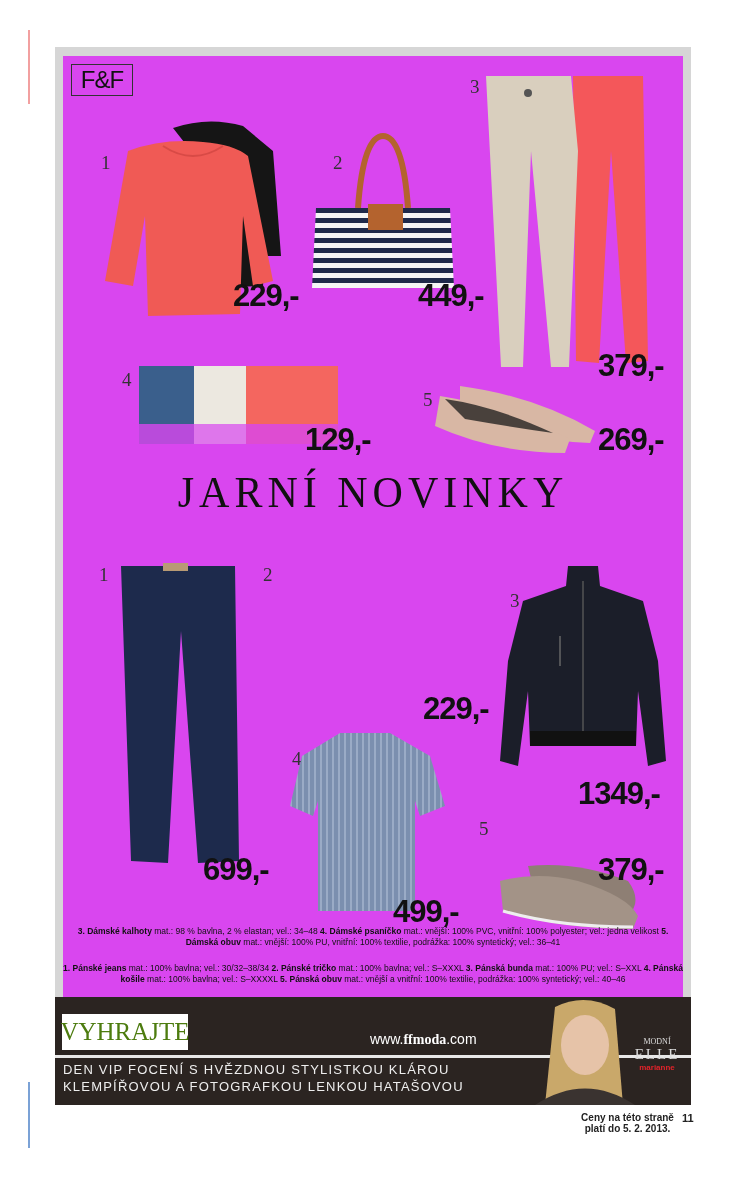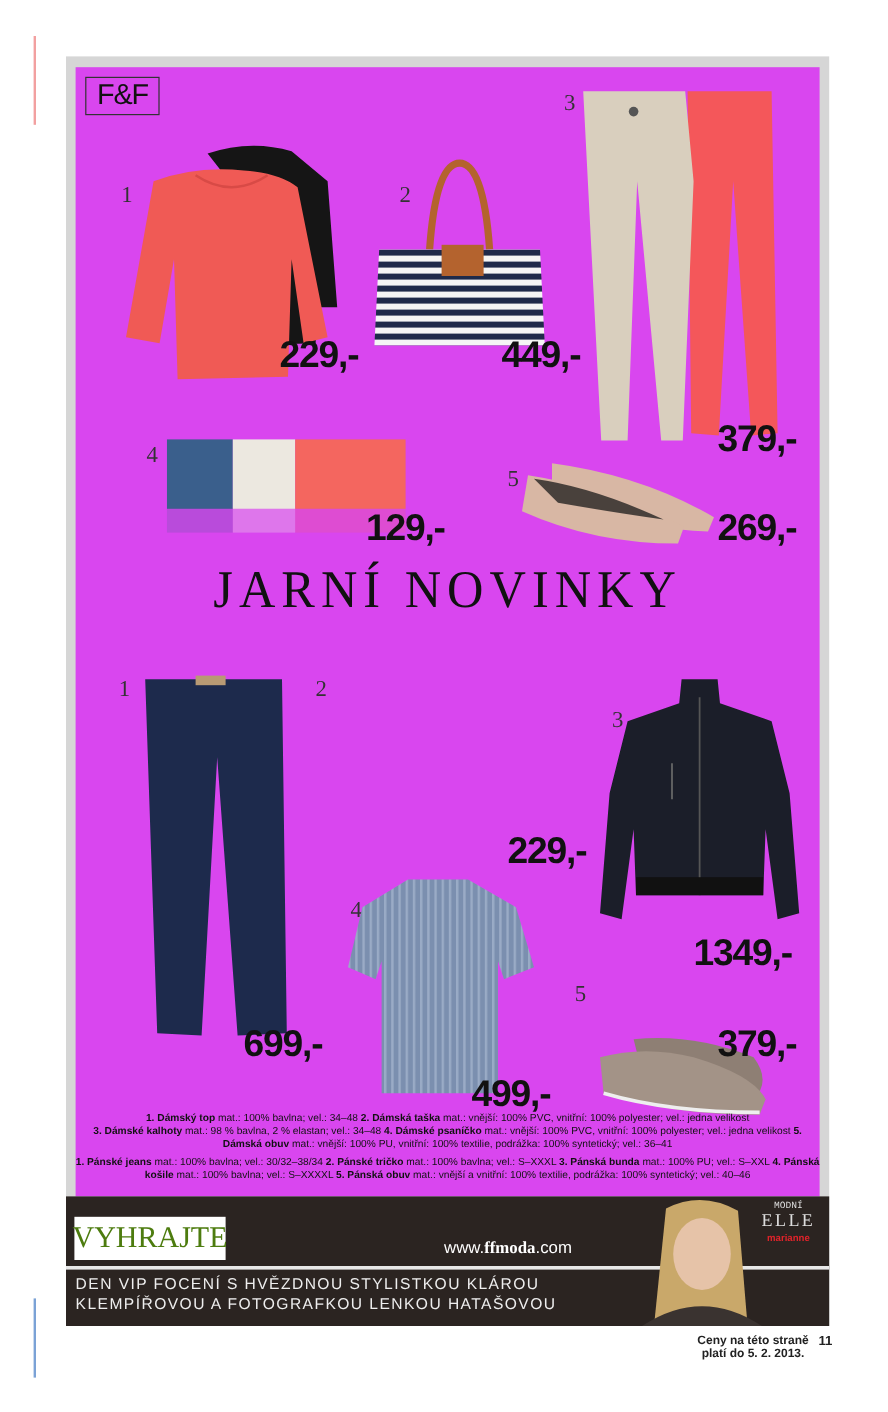--- a/index.html
+++ b/index.html
@@ -142,21 +142,20 @@
     <div class="item" style="left:435px;top:805px;width:150px;height:70px;">
       <svg width="150" height="70" viewBox="0 0 150 70">
         <path d="M30 5 Q80 0 130 20 Q145 40 130 55 L40 45 Z" fill="#8e7f74"></path>
         <path d="M2 20 Q40 10 80 20 Q130 35 140 55 L135 68 Q60 68 5 50 Z" fill="#a39387"></path>
         <path d="M5 50 Q60 66 135 66" stroke="#eee" stroke-width="3" fill="none"></path>
       </svg>
     </div>
     <span class="price" style="left:535px;top:796px;">379,-</span>
 
     <div class="specs specs-w">
-      <div><b>1. Dámský top</b><span> mat.: 100% bavlna; vel.: 34–48  </span><b>2. Dámská taška</b><span> mat.: vnější: 100% PVC, vnitřní: 100% polyester; vel.: jedna velikost</span></div>
       <div><b>3. Dámské kalhoty</b><span> mat.: 98 % bavlna, 2 % elastan; vel.: 34–48  </span><b>4. Dámské psaníčko</b><span> mat.: vnější: 100% PVC, vnitřní: 100% polyester; vel.: jedna velikost  </span><b>5. Dámská obuv</b><span> mat.: vnější: 100% PU, vnitřní: 100% textilie, podrážka: 100% syntetický; vel.: 36–41</span></div>
     </div>
     <div class="specs specs-m">
       <div><b>1. Pánské jeans</b><span> mat.: 100% bavlna; vel.: 30/32–38/34  </span><b>2. Pánské tričko</b><span> mat.: 100% bavlna; vel.: S–XXXL  </span><b>3. Pánská bunda</b><span> mat.: 100% PU; vel.: S–XXL  </span><b>4. Pánská košile</b><span> mat.: 100% bavlna; vel.: S–XXXXL  </span><b>5. Pánská obuv</b><span> mat.: vnější a vnitřní: 100% textilie, podrážka: 100% syntetický; vel.: 40–46</span></div>
     </div>
   </div>
 
   <div class="banner">
     <div class="vyhrajte">VYHRAJTE</div>
     <div class="url"><span>www.</span><b>ffmoda</b><span>.com</span></div>
@@ -166,21 +165,21 @@
       <div>KLEMPÍŘOVOU A FOTOGRAFKOU LENKOU HATAŠOVOU</div>
     </div>
     <div class="portrait">
       <svg width="140" height="108" viewBox="0 0 140 108">
         <path d="M40 10 Q70 -5 100 12 L108 108 L30 108 Z" fill="#c9a86a"></path>
         <ellipse cx="70" cy="48" rx="24" ry="30" fill="#e6c3a8"></ellipse>
         <path d="M20 108 Q70 75 120 108 Z" fill="#3a3330"></path>
       </svg>
     </div>
     <div class="logos">
-      <div style="font-size:8px;font-family:Liberation Mono, monospace;">MODNÍ</div>
+      <div style="font-size:8px;font-family:Liberation Serif, serif;margin-top:36px;">MODNÍ</div>
       <div style="font-size:15px;font-family:'Liberation Serif',serif;letter-spacing:2px;">ELLE</div>
       <div style="font-size:8px;color:#e2232a;font-weight:bold;">marianne</div>
     </div>
   </div>
 </div>
 
 <div class="footer">
   <div>Ceny na této straně</div>
   <div>platí do 5. 2. 2013.</div>
 </div>

